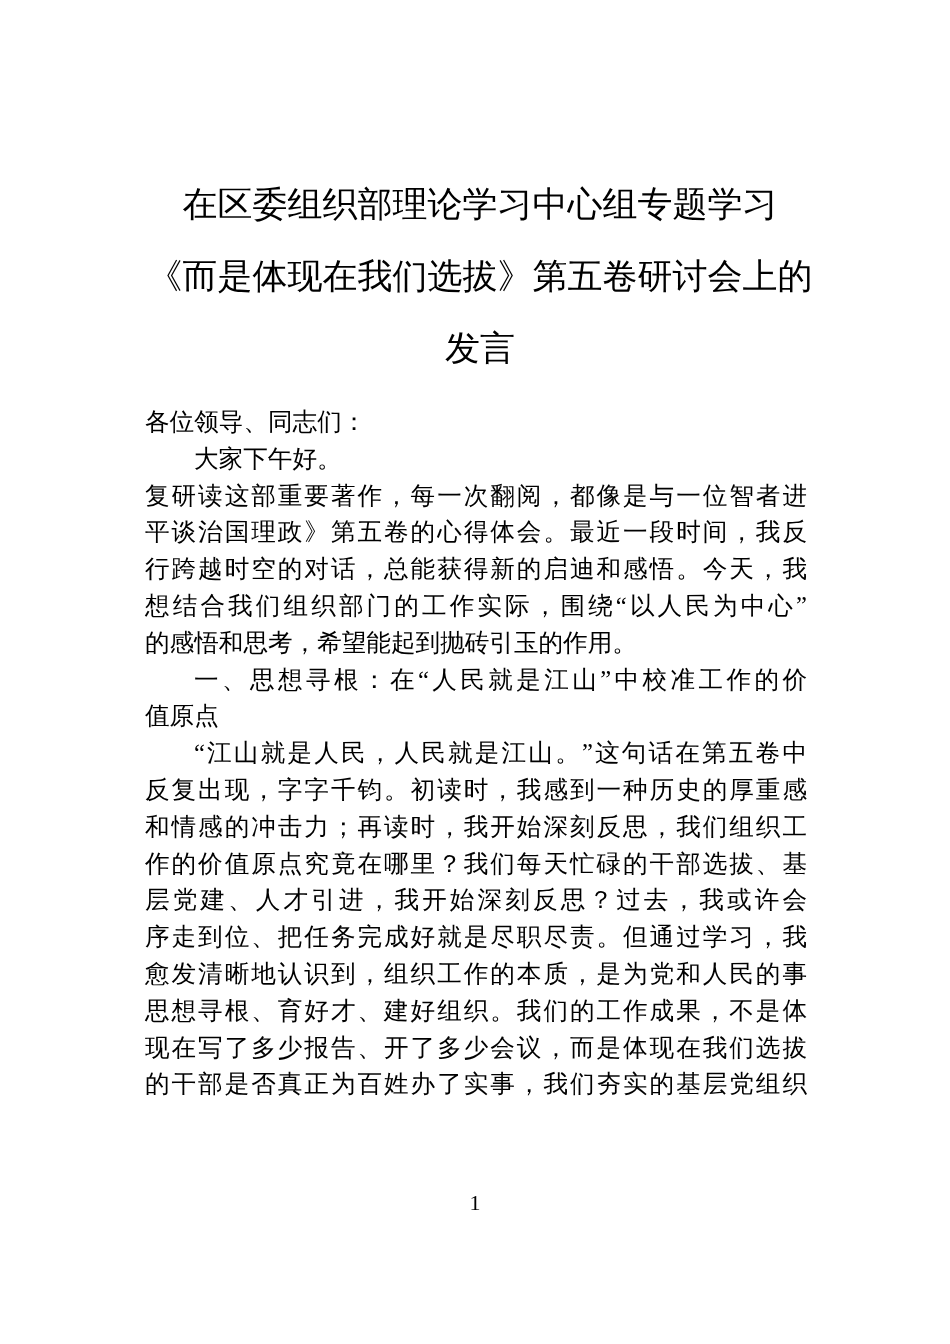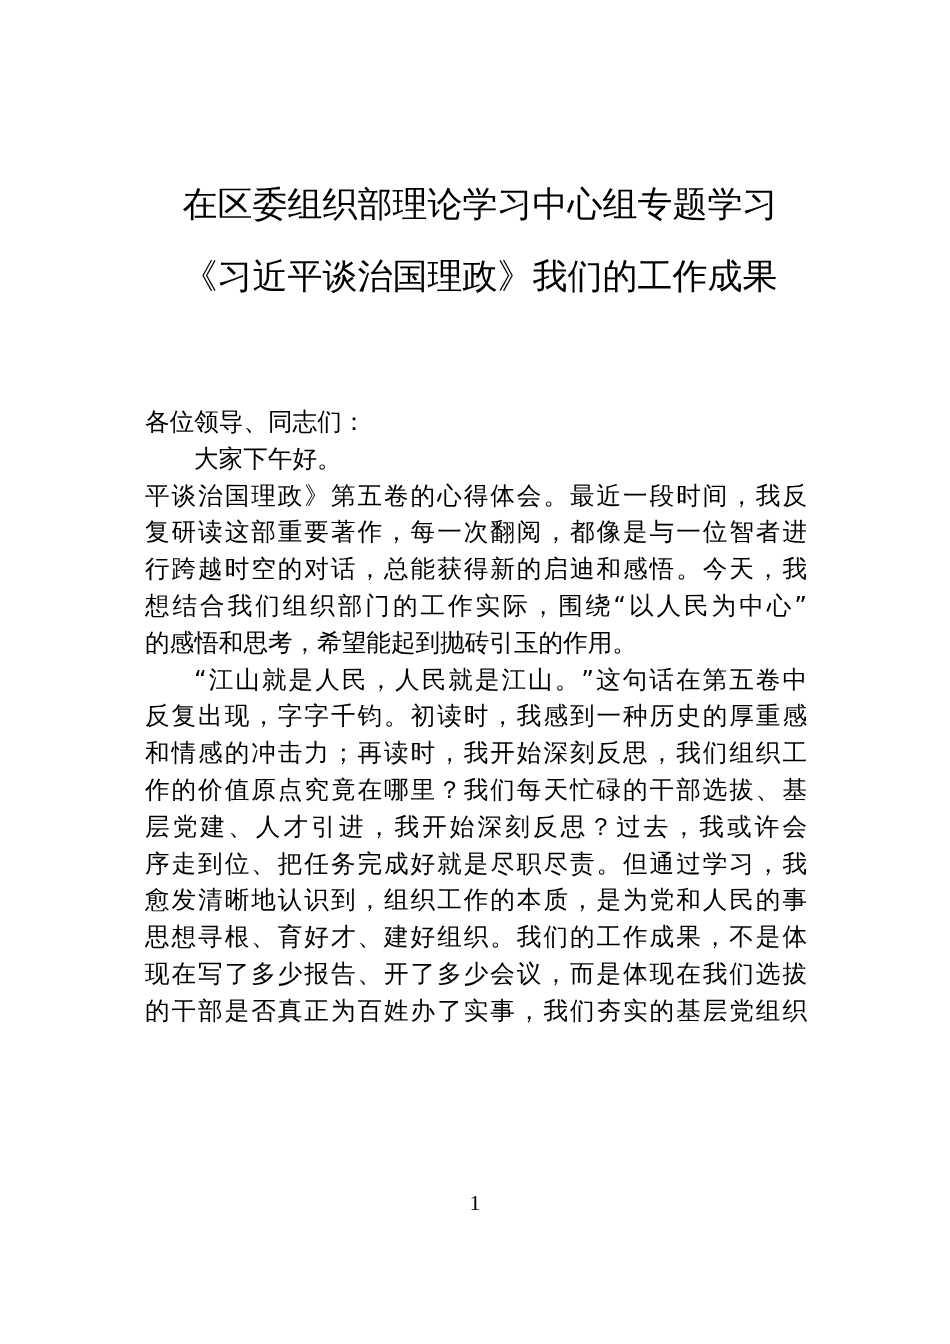--- a/index.html
+++ b/index.html
@@ -44,20 +44,21 @@
       width: 662px;
       font-size: 24.6px;
       line-height: 36.8px;
     }
     .line {
       display: block;
       white-space: nowrap;
       overflow: visible;
       text-align: justify;
       text-align-last: justify;
+      font-family: Liberation Serif, serif;
     }
     .line.last {
       text-align-last: left;
     }
     .indent {
       padding-left: 49px;
     }
     .page-number {
       position: absolute;
       left: 0;
@@ -69,33 +70,36 @@
       line-height: 30px;
     }
   </style>
 </head>
 <body>
 
 <div class="page">
 
   <div class="title">
     <span class="title-line">在区委组织部理论学习中心组专题学习</span>
-    <span class="title-line">《习近平谈治国理政》我们的工作成果</span>
+    <span class="title-line">《而是体现在我们选拔》第五卷研讨会上的</span>
+    <span class="title-line">发言</span>
   </div>
 
   <div class="body-text">
     <span class="line last">各位领导、同志们：</span>
     <span class="line last indent">大家下午好。</span>
 
+    <span class="line">复研读这部重要著作，每一次翻阅，都像是与一位智者进</span>
     <span class="line">平谈治国理政》第五卷的心得体会。最近一段时间，我反</span>
-    <span class="line">复研读这部重要著作，每一次翻阅，都像是与一位智者进</span>
     <span class="line">行跨越时空的对话，总能获得新的启迪和感悟。今天，我</span>
     <span class="line">想结合我们组织部门的工作实际，围绕“以人民为中心”</span>
     <span class="line last">的感悟和思考，希望能起到抛砖引玉的作用。</span>
 
+    <span class="line indent">一、思想寻根：在“人民就是江山”中校准工作的价</span>
+    <span class="line last">值原点</span>
 
     <span class="line indent">“江山就是人民，人民就是江山。”这句话在第五卷中</span>
     <span class="line">反复出现，字字千钧。初读时，我感到一种历史的厚重感</span>
     <span class="line">和情感的冲击力；再读时，我开始深刻反思，我们组织工</span>
     <span class="line">作的价值原点究竟在哪里？我们每天忙碌的干部选拔、基</span>
     <span class="line">层党建、人才引进，我开始深刻反思？过去，我或许会</span>
     <span class="line">序走到位、把任务完成好就是尽职尽责。但通过学习，我</span>
     <span class="line">愈发清晰地认识到，组织工作的本质，是为党和人民的事</span>
     <span class="line">思想寻根、育好才、建好组织。我们的工作成果，不是体</span>
     <span class="line">现在写了多少报告、开了多少会议，而是体现在我们选拔</span>

